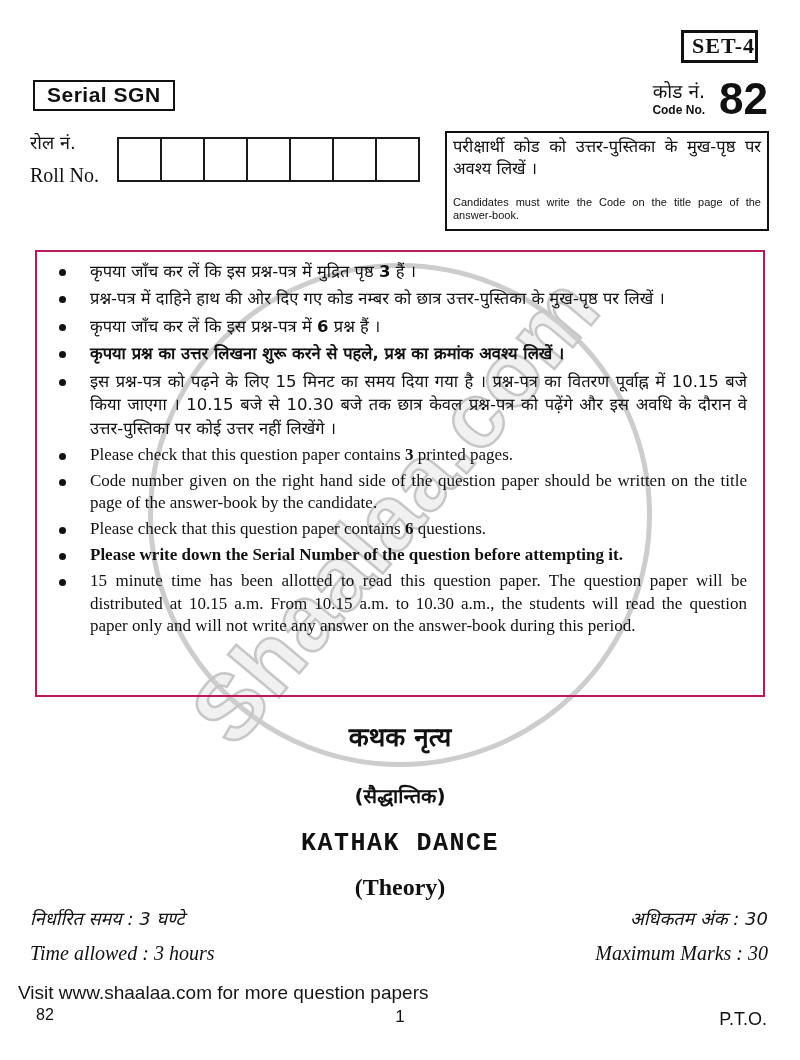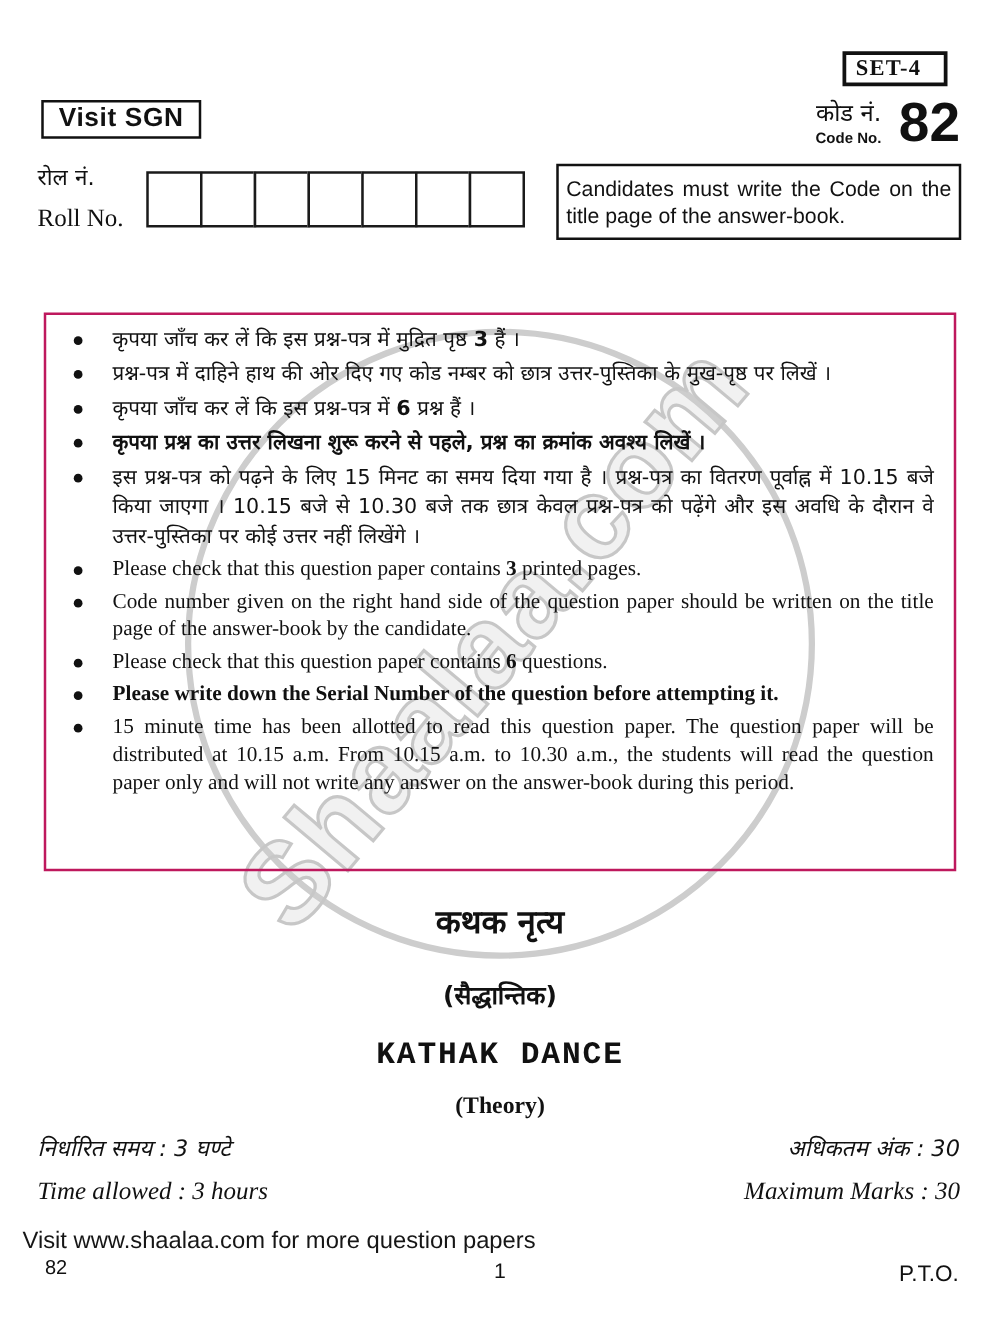--- a/index.html
+++ b/index.html
@@ -24,43 +24,43 @@
   }
 
   .layer{position:absolute;z-index:1;}
 
   
   .series-box{
     left:33px;top:80px;border:2.5px solid #111;padding:1px 12px 2px 12px;
     font-size:21px;font-weight:bold;letter-spacing:0.5px;
   }
   .set-box{
-    top:41px;right:42px;border:3px solid #111;padding:0 18px 1px 8px;
-    font-family:"Liberation Serif",serif;font-size:18px;font-weight:bold;
+    top:30px;right:42px;border:3px solid #111;padding:0 0 1px 8px;
+    font-family:"Liberation Serif",serif;font-size:22px;font-weight:bold;
     letter-spacing:1px;
   }
   .code-block{top:77px;right:32px;display:flex;align-items:center;gap:14px;}
   .code-labels{text-align:right;line-height:1.05;}
   .code-label-hi{font-size:19px;font-weight:normal;}
   .code-label-en{font-size:12px;font-weight:bold;margin-top:2px;}
   .code-num{font-size:44px;font-weight:bold;line-height:1;}
 
   .roll-labels{left:30px;top:133px;line-height:1.15;}
   .roll-label-hi{font-size:18px;}
   .roll-label-en{font-family:"Liberation Serif",serif;font-size:20px;margin-top:10px;}
   .roll-boxes{left:117px;top:137px;display:flex;}
   .roll-cell{width:41px;height:41px;border:2px solid #1a1a1a;margin-left:-2px;background:#fff;}
   .roll-cell:first-child{margin-left:0;}
 
   .cand-box{
     left:445px;top:131px;width:308px;border:2.5px solid #111;
     padding:3px 6px 6px 6px;text-align:justify;
   }
   .cand-hi{font-size:16.5px;line-height:1.35;}
-  .cand-en{font-size:17px;line-height:1.25;margin-top:5px;}
+  .cand-en{font-size:11px;line-height:1.25;margin-top:15px;}
 
   
   .instr-box{
     left:35px;top:250px;width:730px;height:447px;box-sizing:border-box;
     border:2px solid #be185d;padding:8px 16px 8px 12px;overflow:hidden;
   }
   .instr-item{display:flex;margin-bottom:4px;}
   .instr-item .dot{
     flex:0 0 7px;width:7px;height:7px;border-radius:50%;background:#111;
     margin:9px 24px 0 10px;
@@ -69,21 +69,21 @@
   .instr-item.hi .txt{font-family:"DejaVu Sans",sans-serif;font-size:16.5px;line-height:1.42;}
   .instr-item.en .txt{font-family:"Liberation Serif",serif;font-size:17px;line-height:1.3;}
   .instr-item.strong .txt{font-weight:bold;}
   .instr-item .txt b{font-weight:bold;}
 
   
   .title-block{left:0;top:718px;width:100%;text-align:center;}
   .title-hi{font-family:"DejaVu Sans",sans-serif;font-size:26px;font-weight:bold;}
   .title-hi-sub{font-family:"DejaVu Sans",sans-serif;font-size:20px;font-weight:bold;margin-top:28px;}
   .title-en{font-family:Liberation Mono, monospace;font-size:25px;font-weight:bold;letter-spacing:1.5px;margin-top:20px;}
-  .title-en-sub{font-family:"Liberation Serif",serif;font-size:19px;font-weight:bold;margin-top:16px;}
+  .title-en-sub{font-family:"Liberation Serif",serif;font-size:24px;font-weight:bold;margin-top:16px;}
 
   
   .meta-row{left:30px;right:32px;display:flex;justify-content:space-between;}
   .meta-hi{top:906px;font-family:"DejaVu Sans",sans-serif;font-style:italic;font-size:18px;align-items:flex-end;}
   .meta-en{top:942px;font-family:"Liberation Serif",serif;font-style:italic;font-size:20px;}
 
   
   .foot-code{left:36px;top:1006px;font-size:16px;}
   .foot-page{left:0;width:100%;top:1007px;text-align:center;font-size:17px;}
   .foot-pto{right:33px;top:1009px;font-size:18px;}
@@ -100,38 +100,39 @@
   <div class="layer set-box">SET-4</div>
 
   <div class="layer code-block">
     <div class="code-labels">
       <div class="code-label-hi hi">कोड नं.</div>
       <div class="code-label-en">Code No.</div>
     </div>
     <div class="code-num">82</div>
   </div>
 
-  <div class="layer series-box">Visit SGN</div>
+  <div class="layer series-box">Serial SGN</div>
 
   <div class="layer roll-labels">
     <div class="roll-label-hi hi">रोल नं.</div>
     <div class="roll-label-en">Roll No.</div>
   </div>
 
   <div class="layer roll-boxes">
     <div class="roll-cell"></div>
     <div class="roll-cell"></div>
     <div class="roll-cell"></div>
     <div class="roll-cell"></div>
     <div class="roll-cell"></div>
     <div class="roll-cell"></div>
     <div class="roll-cell"></div>
   </div>
 
   <div class="layer cand-box">
+    <div class="cand-hi hi">परीक्षार्थी कोड को उत्तर-पुस्तिका के मुख-पृष्ठ पर अवश्य लिखें ।</div>
     <div class="cand-en">Candidates must write the Code on the title page of the answer-book.</div>
   </div>
 
   <div class="layer instr-box">
 
     <div class="instr-item hi">
       <span class="dot"></span>
       <p class="txt"><span>कृपया जाँच कर लें कि इस प्रश्न-पत्र में मुद्रित पृष्ठ </span><b>3</b><span> हैं ।</span></p>
     </div>
 

